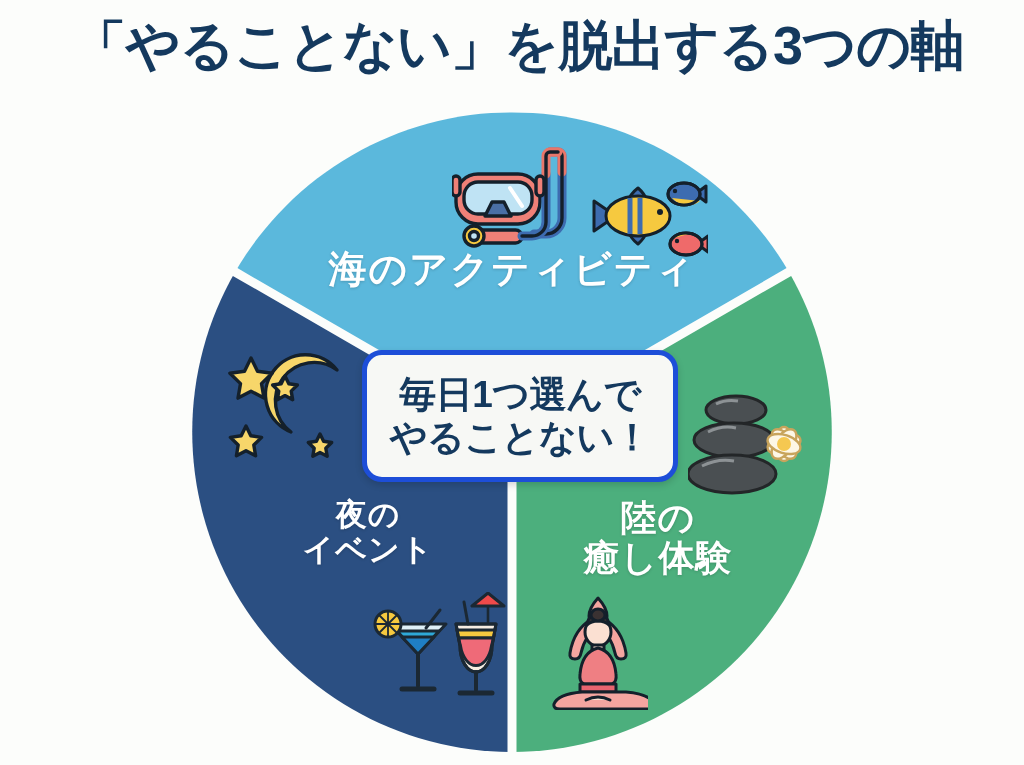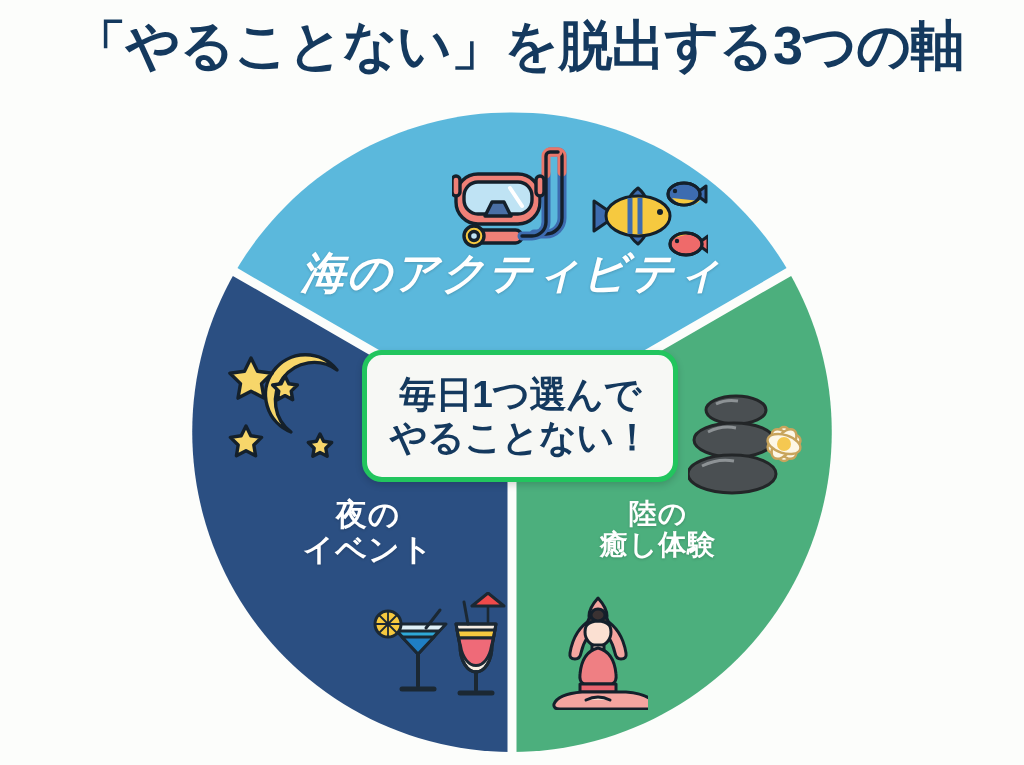--- a/index.html
+++ b/index.html
@@ -44,38 +44,38 @@
     color:#ffffff;
     font-weight:bold;
     text-align:center;
     line-height:1.12;
     text-shadow:0 1px 3px rgba(0,0,0,.18);
     white-space:pre-line;
     pointer-events:none;
   }
   #label-sea {
     left:192px; top:248px; width:640px;
-    font-size:44px; letter-spacing:2px;font-style:italic;
+    font-size:38px; letter-spacing:2px;
   }
   #label-night {
     left:250px; top:498px; width:236px;
     font-size:31px; letter-spacing:1px;
   }
   #label-land {
     left:540px; top:498px; width:236px;
-    font-size:28px; letter-spacing:1px;
+    font-size:36px; letter-spacing:1px;
   }
 
   
   #center-box {
     position:absolute;
     left:362px; top:350px;
     width:316px; height:132px;
     background:#f7f8f5;
-    border:5px solid #22c55e;
+    border:5px solid #1d4ed8;
     border-radius:20px;
     display:flex;
     flex-direction:column;
     align-items:center;
     justify-content:center;
     box-shadow:0 3px 7px rgba(0,0,0,.16);
   }
   #center-box .cl {
     color:#14395e;
     font-weight:bold;

